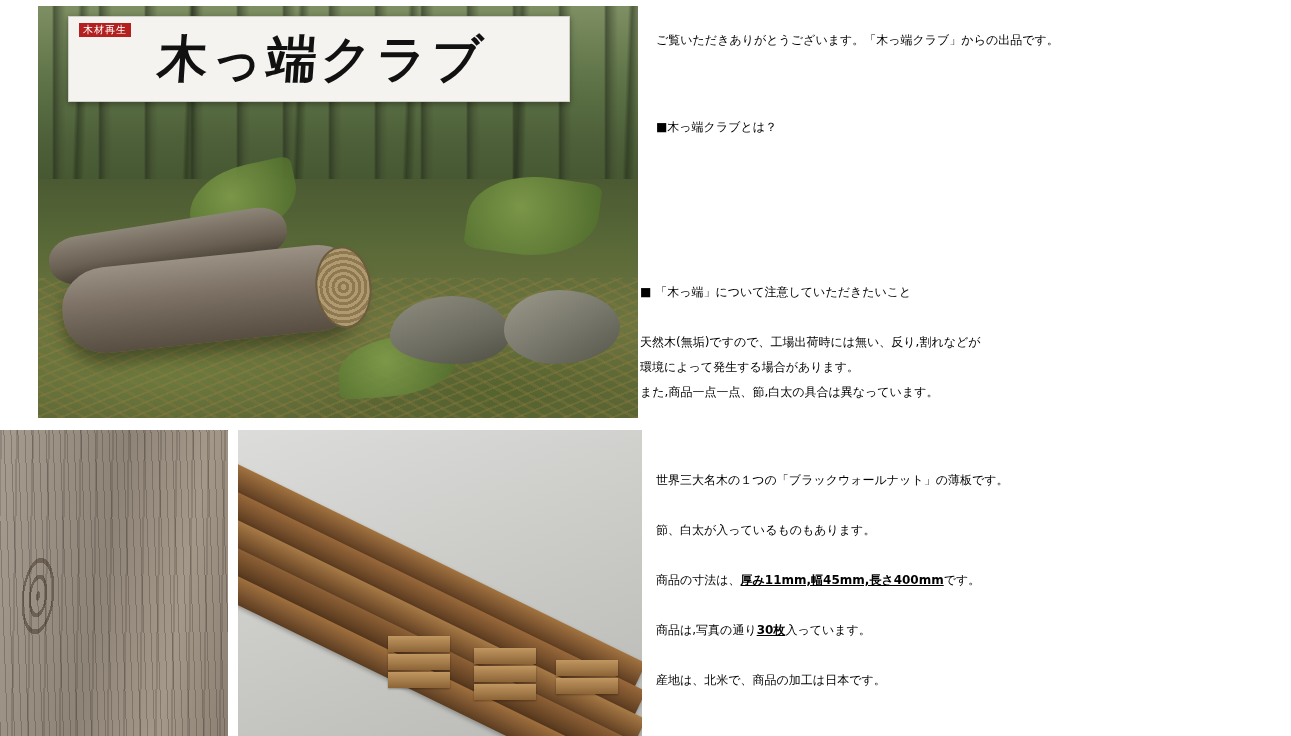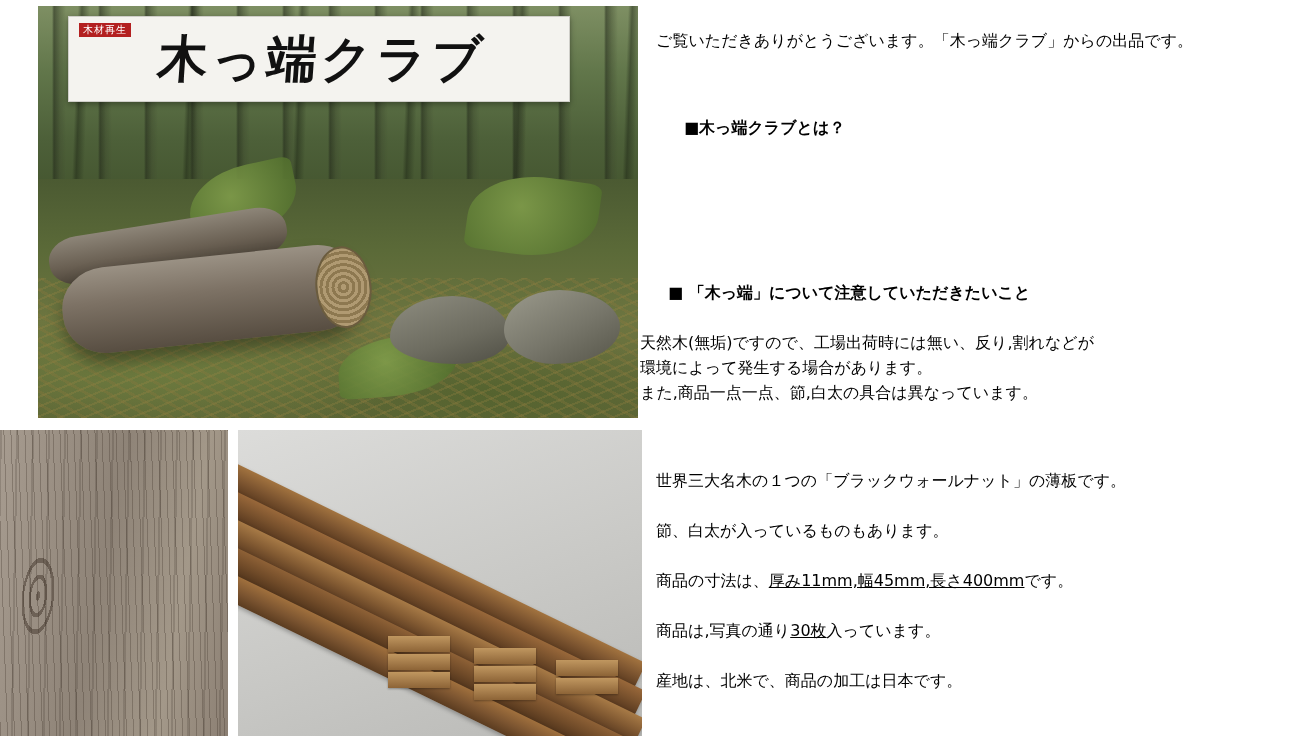--- a/index.html
+++ b/index.html
@@ -207,30 +207,30 @@
     width: 62px; height: 16px;
     background: linear-gradient(180deg, #c09760 0%, #8d6437 100%);
     box-shadow: 0 1px 2px rgba(0,0,0,0.3);
   }
 
   
   .text-col {
     position: absolute;
     font-family: "DejaVu Sans", "Liberation Sans", sans-serif;
     color: #000000;
-    font-size: 16px;
+    font-size: 12px;
     line-height: 25px;
     white-space: pre-line;
   }
   #intro-text  { left: 656px; top: 28px;  width: 620px; }
   #about-block { left: 656px; top: 90px;  width: 620px; }
   #notes-block { left: 640px; top: 255px; width: 620px; }
   #product-block { left: 656px; top: 443px; width: 630px; }
-  .heading-line { font-weight: 700; margin-left: 28px; }
-  .u { text-decoration: underline; font-weight: 400; }
+  .heading-line { font-weight: 400; }
+  .u { text-decoration: underline; font-weight: 700; }
   .b { font-weight: 700; }
 </style>
 </head>
 <body>
 
 <div id="forest-photo">
   <div class="forest-sky"></div>
   <div class="forest-trees"></div>
   <div class="forest-floor"></div>
   <div class="leaf-litter"></div>

